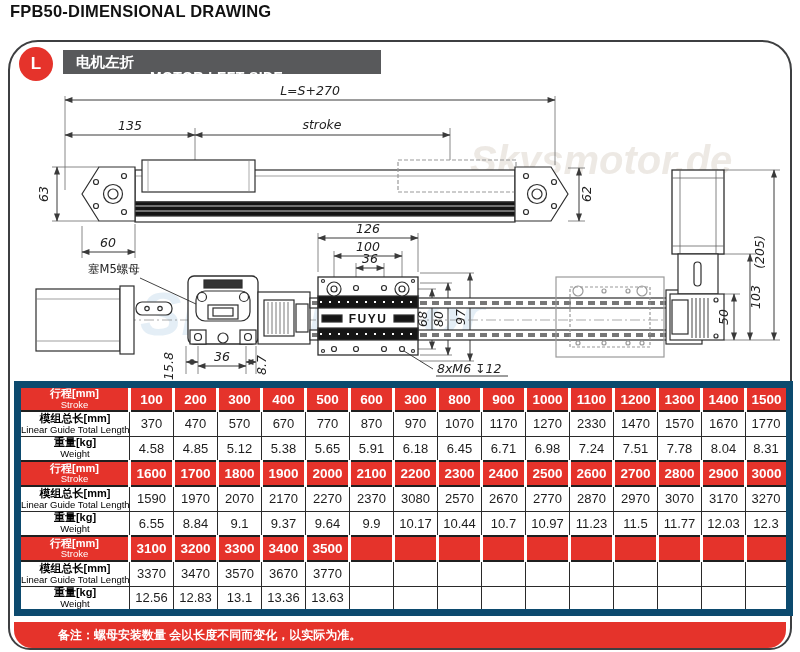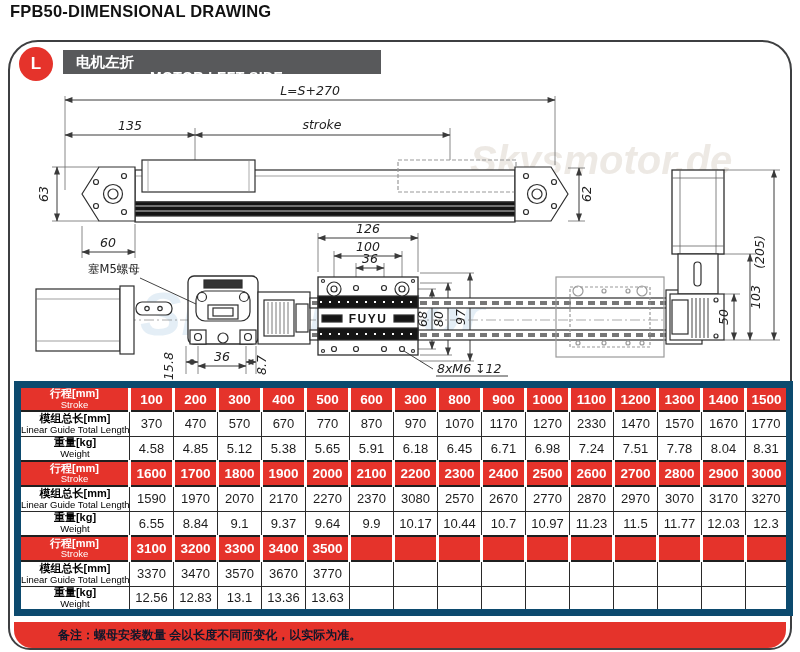--- a/index.html
+++ b/index.html
@@ -23,21 +23,21 @@
   tr{height:25px;}
   td,th{padding:0;text-align:center;vertical-align:middle;}
   tr.dr td, tr.dr th{border:1.5px solid #2a2a2a;background:#fff;}
   tr.dr td.num{font-size:13px;color:#1d1d1d;}
   tr.sr td, tr.sr th{background:#e5332b;color:#fff;border-top:2px solid #1f1f1f;border-bottom:2px solid #1f1f1f;border-left:3px solid #fff;}
   tr.sr th{border-left:none;}
   tr.sr td.num{font-size:13.5px;font-weight:700;}
   th.lbl{line-height:1.08;font-weight:400;}
   th.lbl .zh{font-size:11px;font-weight:700;}
   th.lbl .en{font-size:9.5px;white-space:nowrap;}
-  .note{position:absolute;left:14px;top:622px;width:772px;height:26px;background:#e5332b;border-radius:0 0 18px 18px;display:flex;align-items:center;justify-content:space-between;padding:0 14px 0 44px;box-sizing:border-box;color:#0f172a;}
+  .note{position:absolute;left:14px;top:622px;width:772px;height:26px;background:#e5332b;border-radius:0 0 18px 18px;display:flex;align-items:center;justify-content:space-between;padding:0 14px 0 44px;box-sizing:border-box;color:#ffffff;}
   .note .zh{font-size:12px;font-weight:700;}
   .note .en{font-size:12.5px;font-weight:700;}
 </style>
 </head>
 <body>
 
 <div class="title">FPB50-DIMENSIONAL DRAWING</div>
 
 <div class="panel"></div>
 <div class="badge">L</div>

